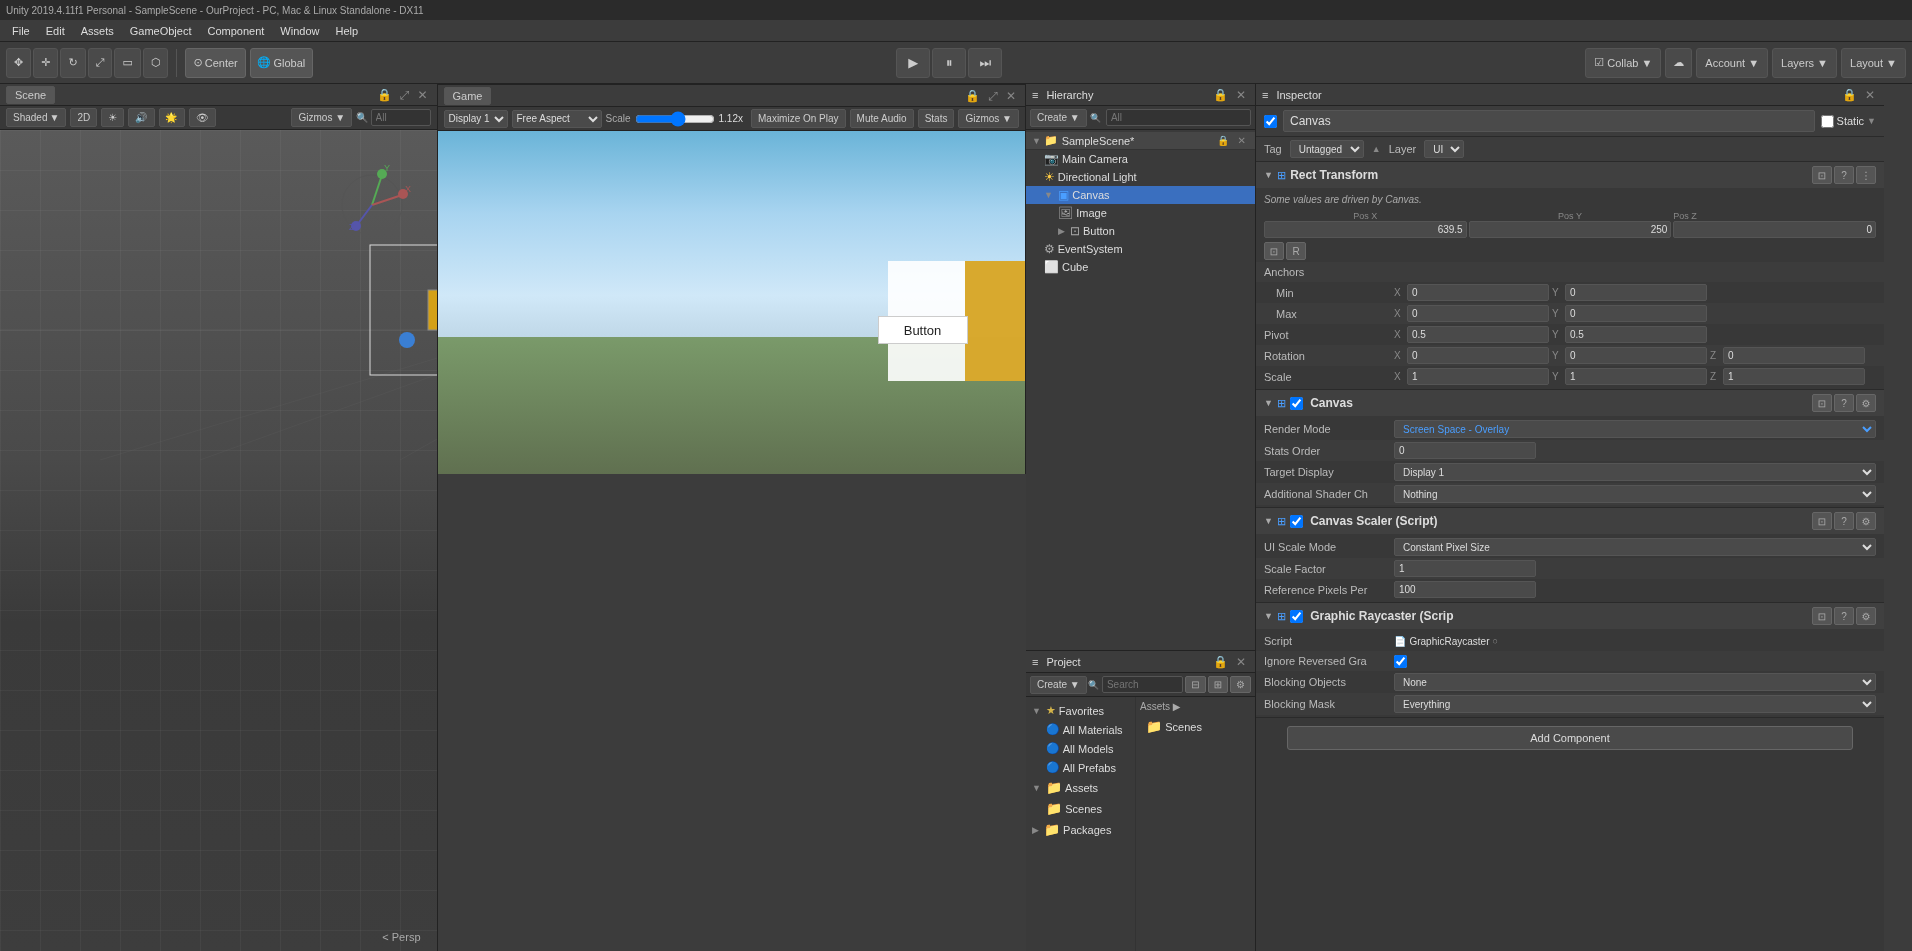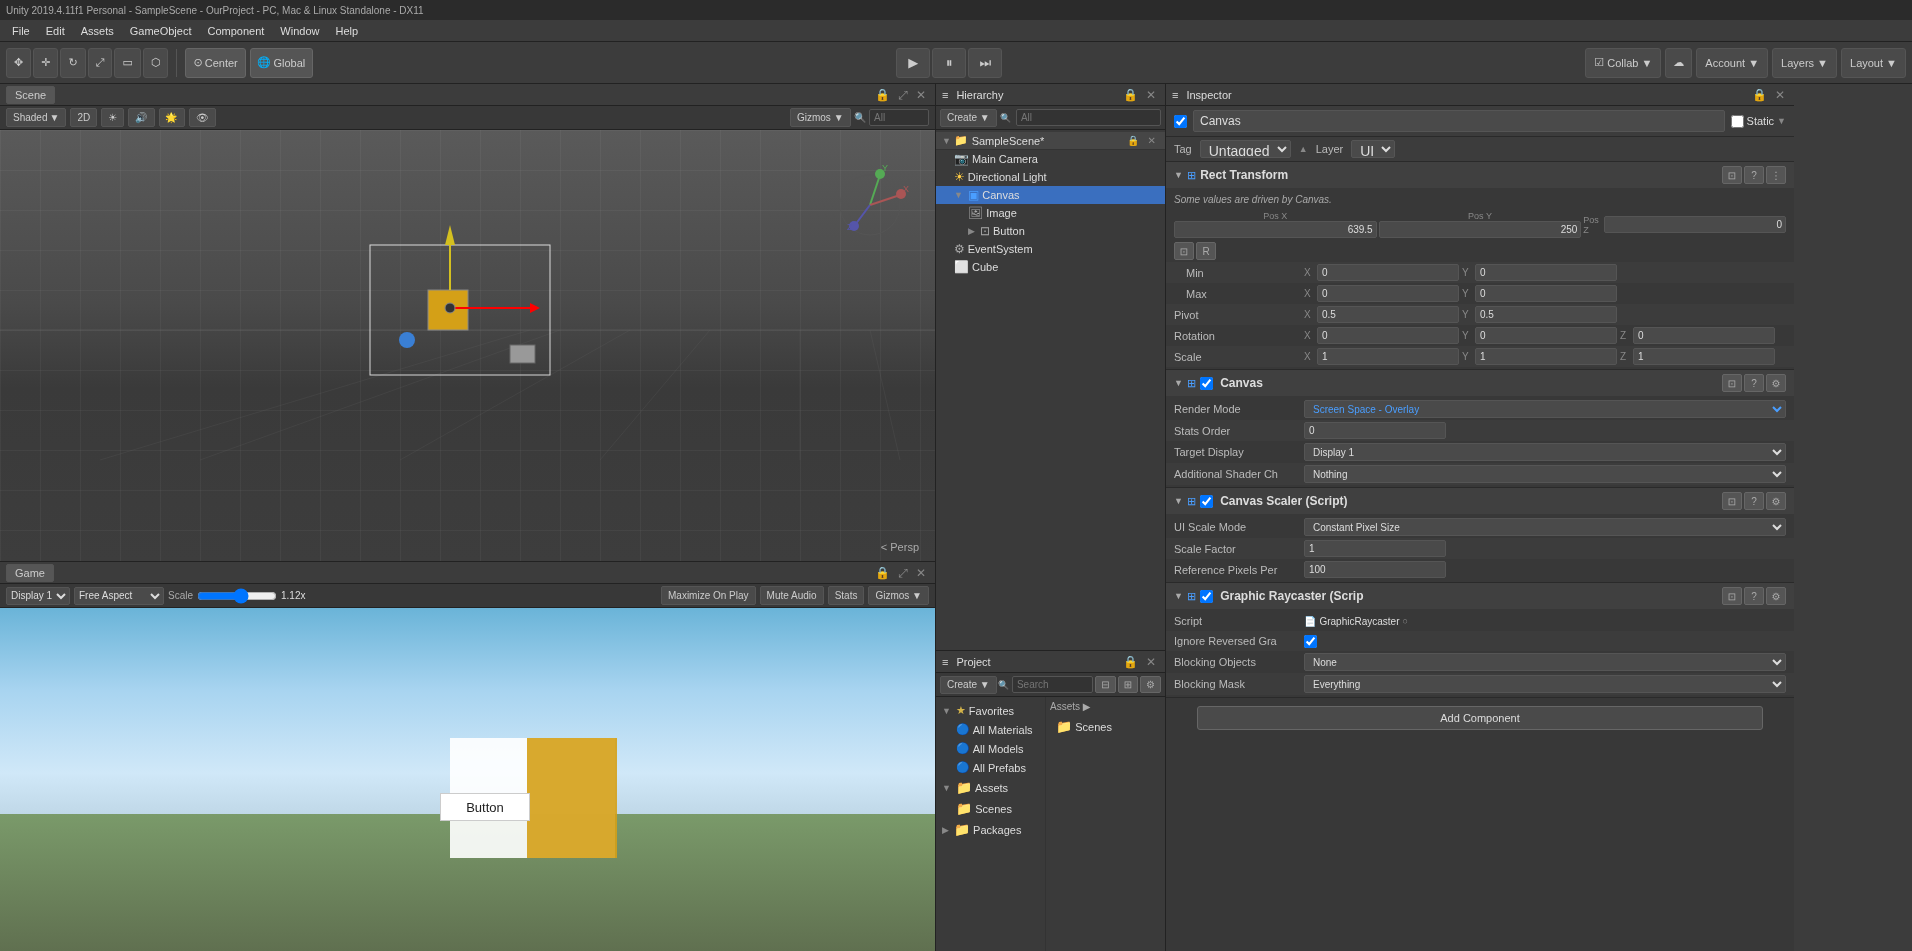--- a/index.html
+++ b/index.html
@@ -102,23 +102,23 @@
     }
 
     
     .main-layout {
       display: flex;
       height: calc(951px - 20px - 22px - 42px);
     }
 
     
     .left-panel {
-      width: 936px;
-      display: flex;
-      flex-direction: column;
+      width: 1026px;
+      display: flex;
+      flex-direction: row;
     }
 
     
     .scene-panel {
       flex: 1;
       display: flex;
       flex-direction: column;
       border-right: 1px solid #222;
     }
     .panel-header {
@@ -414,21 +414,21 @@
       padding: 3px 8px;
       gap: 8px;
       background: #3c3c3c;
       border-bottom: 1px solid #2a2a2a;
     }
     .insp-dropdown {
       background: #4a4a4a;
       border: 1px solid #555;
       color: #ddd;
       padding: 1px 4px;
-      font-size: 14px;
+      font-size: 10px;
       height: 18px;
       border-radius: 2px;
       cursor: pointer;
     }
 
     
     .component-section {
       border-bottom: 1px solid #2a2a2a;
     }
     .component-header {
@@ -1024,33 +1024,36 @@
 
           <div style="display:grid;grid-template-columns:1fr 1fr 1fr;gap:2px;padding:2px 8px;">
             <div style="display:flex;flex-direction:column;align-items:center">
               <span style="font-size:9px;color:#888">Pos X</span>
               <input type="text" class="insp-pos-field" value="639.5" style="">
             </div>
             <div style="display:flex;flex-direction:column;align-items:center">
               <span style="font-size:9px;color:#888">Pos Y</span>
               <input type="text" class="insp-pos-field" value="250" style="">
             </div>
-            <div style="display:flex;flex-direction:row;align-items:center">
+            <div style="display:flex;flex-direction:column;">
               <span style="font-size:9px;color:#888">Pos Z</span>
               <input type="text" class="insp-pos-field" value="0" style="">
             </div>
           </div>
 
           <div style="display:grid;grid-template-columns:1fr 1fr 34px;gap:2px;padding:2px 8px;align-items:center;">
             <div style="display:flex;gap:2px;align-items:center">
               <button class="comp-btn">⊡</button>
               <button class="comp-btn">R</button>
             </div>
           </div>
 
+          <div class="insp-row">
+            <span class="insp-label">Anchors</span>
+          </div>
 
           <div class="insp-row">
             <span class="insp-label" style="padding-left:12px">Min</span>
             <div class="insp-xyz">
               <span class="insp-xyz-label">X</span>
               <input type="text" class="insp-field" value="0" style="">
               <span class="insp-xyz-label">Y</span>
               <input type="text" class="insp-field" value="0" style="">
             </div>
           </div>

